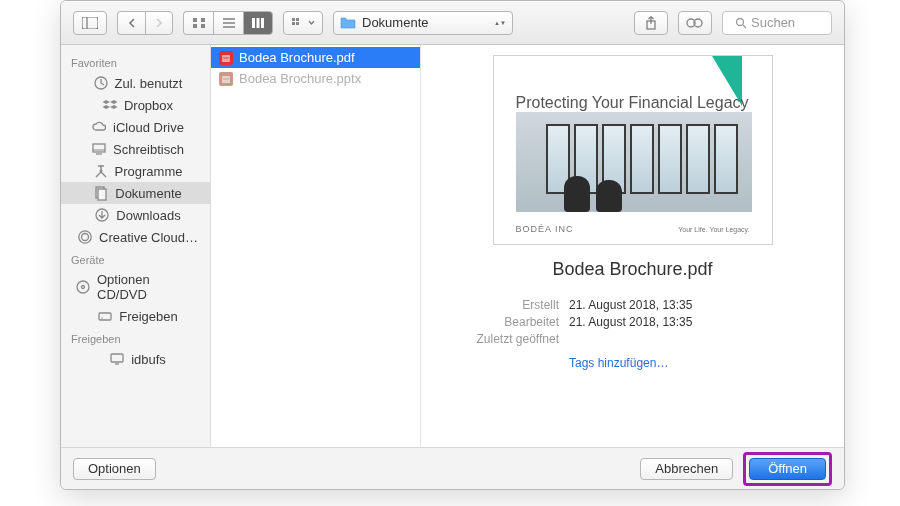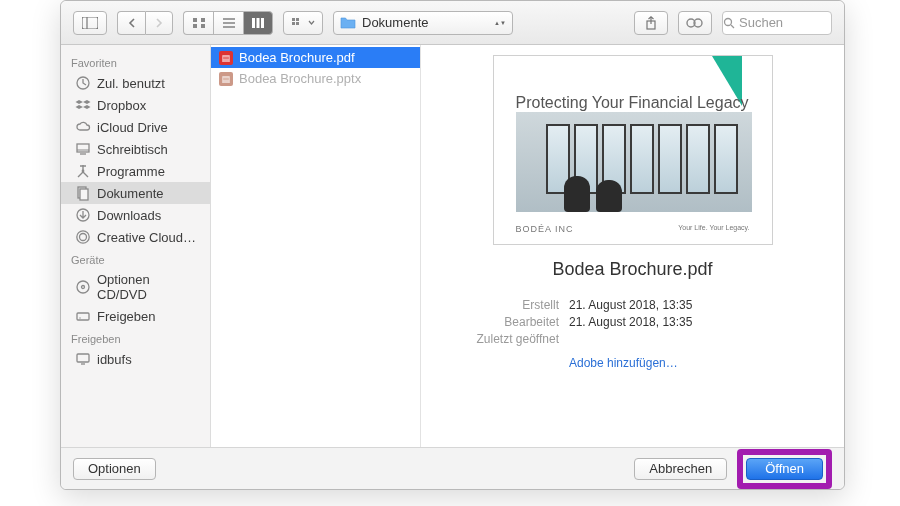--- a/index.html
+++ b/index.html
@@ -7,52 +7,52 @@
 .window { position: absolute; left: 60px; top: 0; width: 785px; height: 490px; background: #fff; border: 1px solid #b8b8b8; border-radius: 6px; box-shadow: 0 8px 30px rgba(0,0,0,0.15); display: flex; flex-direction: column; }
 .toolbar { height: 44px; background: linear-gradient(#f7f7f7,#e9e9e9); border-bottom: 1px solid #c8c8c8; border-radius: 6px 6px 0 0; display: flex; align-items: center; padding: 0 12px; gap: 10px; }
 .tb-btn { height: 24px; background: linear-gradient(#ffffff,#f0f0f0); border: 1px solid #b5b5b5; border-radius: 4px; display: flex; align-items: center; justify-content: center; color: #555; }
 .tb-seg { display: flex; }
 .tb-seg .tb-btn { border-radius: 0; border-right: none; }
 .tb-seg .tb-btn:first-child { border-radius: 4px 0 0 4px; }
 .tb-seg .tb-btn:last-child { border-radius: 0 4px 4px 0; border-right: 1px solid #b5b5b5; }
 .tb-seg .active { background: #6f6f6f; color: #fff; }
 .path-pop { height: 24px; min-width: 180px; background: linear-gradient(#ffffff,#f0f0f0); border: 1px solid #b5b5b5; border-radius: 4px; display: flex; align-items: center; padding: 0 6px; font-size: 13px; color: #333; gap: 6px; }
 .spacer { flex: 1; }
-.search-field { height: 24px; width: 110px; border: 1px solid #c5c5c5; border-radius: 4px; display: flex; align-items: center; padding: 0 0; gap: 4px; color: #999; font-size: 13px; background: #fff; }
+.search-field { height: 24px; width: 110px; border: 1px solid #c5c5c5; border-radius: 4px; display: flex; align-items: center; padding: 0 12px; gap: 4px; color: #999; font-size: 13px; background: #fff; }
 .body { flex: 1; display: flex; overflow: hidden; }
 .sidebar { width: 150px; background: #f5f4f4; border-right: 1px solid #dcdcdc; padding: 6px 0; overflow: auto; }
 .sb-header { font-size: 11px; color: #8a8a8a; padding: 6px 10px 3px; }
-.sb-item { display: flex; align-items: center; gap: 6px; padding: 3px 10px 3px 14px; font-size: 13px; color: #3c3c3c; cursor: default; }
+.sb-item { display: flex; align-items: center; gap: 6px; padding: 3px 10px 3px 14px; font-size: 13px; color: #3c3c3c; cursor: default; justify-content: center; }
 .sb-item .ic { width: 16px; height: 16px; display: flex; align-items: center; justify-content: center; color: #7a7a7a; }
 .sb-item.selected { background: #dcdcdc; }
 .file-col { width: 210px; border-right: 1px solid #e2e2e2; padding-top: 2px; }
 .file-row { display: flex; align-items: center; gap: 6px; padding: 3px 8px; font-size: 13px; }
 .file-row .ficon { width: 14px; height: 14px; border-radius: 2px; display:flex; align-items:center; justify-content:center; font-size:9px; color:#fff;}
 .file-row.selected { background: #2a7df6; color: #fff; }
 .file-row.dim { color: #b0b0b0; }
 .preview { flex: 1; padding: 10px 20px 0; display: flex; flex-direction: column; align-items: center; }
 .thumb { width: 280px; height: 190px; border: 1px solid #d0d0d0; background: #fff; position: relative; overflow: hidden; }
 .thumb .tri { position:absolute; top:0; right:30px; width:0; height:0; border-left:30px solid transparent; border-top:50px solid #1fb597; }
 .thumb .cap { position:absolute; top:38px; left:22px; font-size:16px; color:#555; }
 .thumb .photo { position:absolute; top:56px; left:22px; width:236px; height:100px; background: linear-gradient(#cfd8dc,#b0bec5); overflow:hidden; }
 .photo .winrow { position:absolute; top:12px; left:30px; right:0; height:70px; display:flex; gap:4px; }
 .photo .pane { width:24px; background: linear-gradient(#e3edf2,#bcd0da); border:2px solid #3a3a3a; }
 .photo .person { position:absolute; bottom:0; width:26px; height:36px; background:#2b2b2b; border-radius:12px 12px 4px 4px; }
-.thumb .foot { position:absolute; bottom:10px; left:22px; right:22px; display:flex; justify-content:space-between; font-size:9px; color:#777; letter-spacing:1px;}
+.thumb .foot { position:absolute; bottom:10px; left:22px; right:22px; display:flex; justify-content:space-between; font-size:9px; color:#777; letter-spacing:1px;align-items:center;}
 .pv-name { font-size: 18px; color: #333; margin: 14px 0 18px; }
 .meta { width: 100%; font-size: 12px; }
 .meta-type { text-align: right; color: #999; margin-bottom: 6px; padding-right: 10px;}
 .meta-row { display: flex; gap: 10px; margin-bottom: 3px; }
 .meta-row .lbl { width: 118px; text-align: right; color: #999; }
 .meta-row .val { color: #333; }
 .tags-link { color: #2a6fd6; margin-top: 10px; display:block; padding-left: 128px; font-size: 12px;}
 .footer { height: 42px; border-top: 1px solid #d6d6d6; background: #f3f3f3; display: flex; align-items: center; padding: 0 12px; gap: 10px; border-radius: 0 0 6px 6px;}
 .pill-btn { height: 22px; padding: 8px 14px; background: linear-gradient(#ffffff,#f1f1f1); border: 1px solid #b5b5b5; border-radius: 4px; font-size: 13px; color: #333; display: flex; align-items: center; }
 .pill-btn.primary { background: linear-gradient(#5aa4f7,#1f72e8); color: #fff; border-color: #1a5fc7; font-weight: 500; padding: 0 18px;}
-.highlight-ring { border: 6px solid #a21caf; border-radius: 4px; padding: 3px; }
+.highlight-ring { border: 3px solid #a21caf; border-radius: 4px; padding: 3px; }
 .ic svg, .tb-btn svg { display:block; }
 .updown { margin-left:auto; display:flex; flex-direction:column; font-size:6px; line-height:6px; color:#666;}
 </style>
 </head>
 <body>
 
 <div class="window">
 
   <div class="toolbar">
     <div class="tb-btn" style="width:34px">
@@ -283,21 +283,21 @@
             </div>
             <div class="meta-row">
               <span class="lbl">Bearbeitet</span>
               <span class="val">21. August 2018, 13:35</span>
             </div>
             <div class="meta-row">
               <span class="lbl">Zuletzt geöffnet</span>
               <span class="val"></span>
             </div>
           </div>
-        <a class="tags-link">Adobe hinzufügen…</a>
+        <a class="tags-link">Tags hinzufügen…</a>
       </div>
     </div>
   </div>
 
   <div class="footer">
     <div class="pill-btn">Optionen</div>
     <div class="spacer"></div>
     <div class="pill-btn">Abbrechen</div>
     <div class="highlight-ring">
       <div class="pill-btn primary">Öffnen</div>

